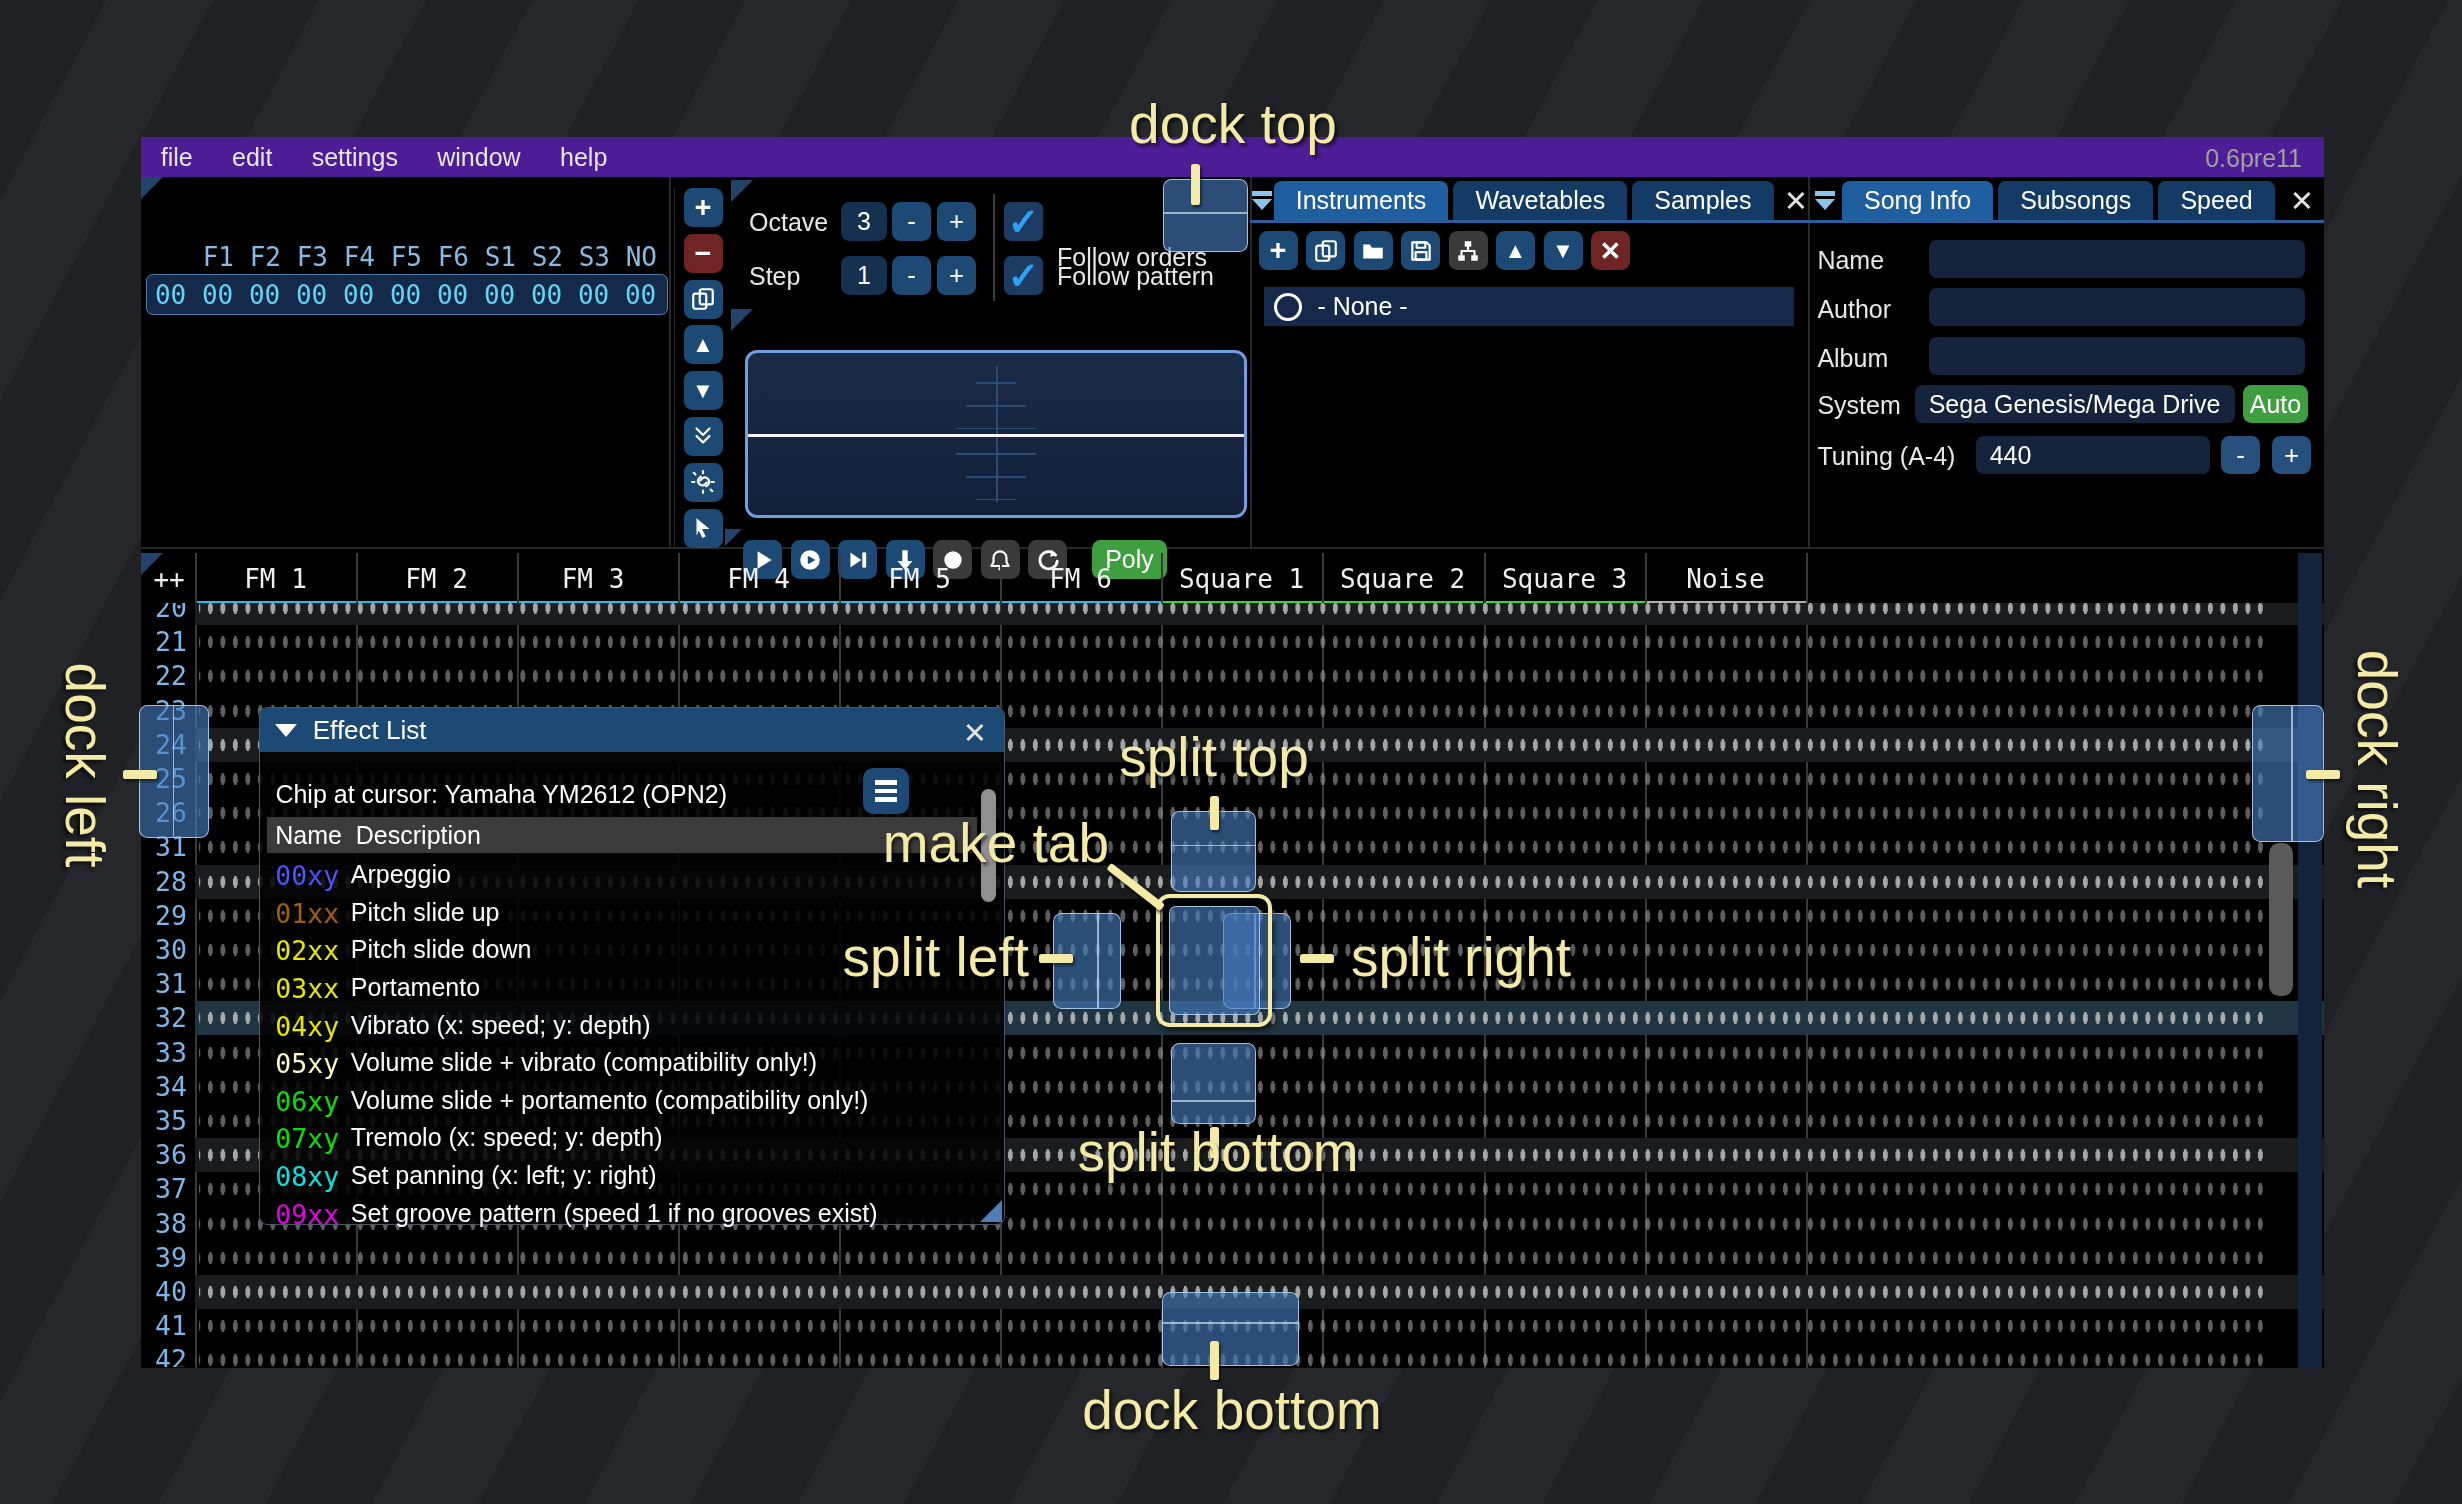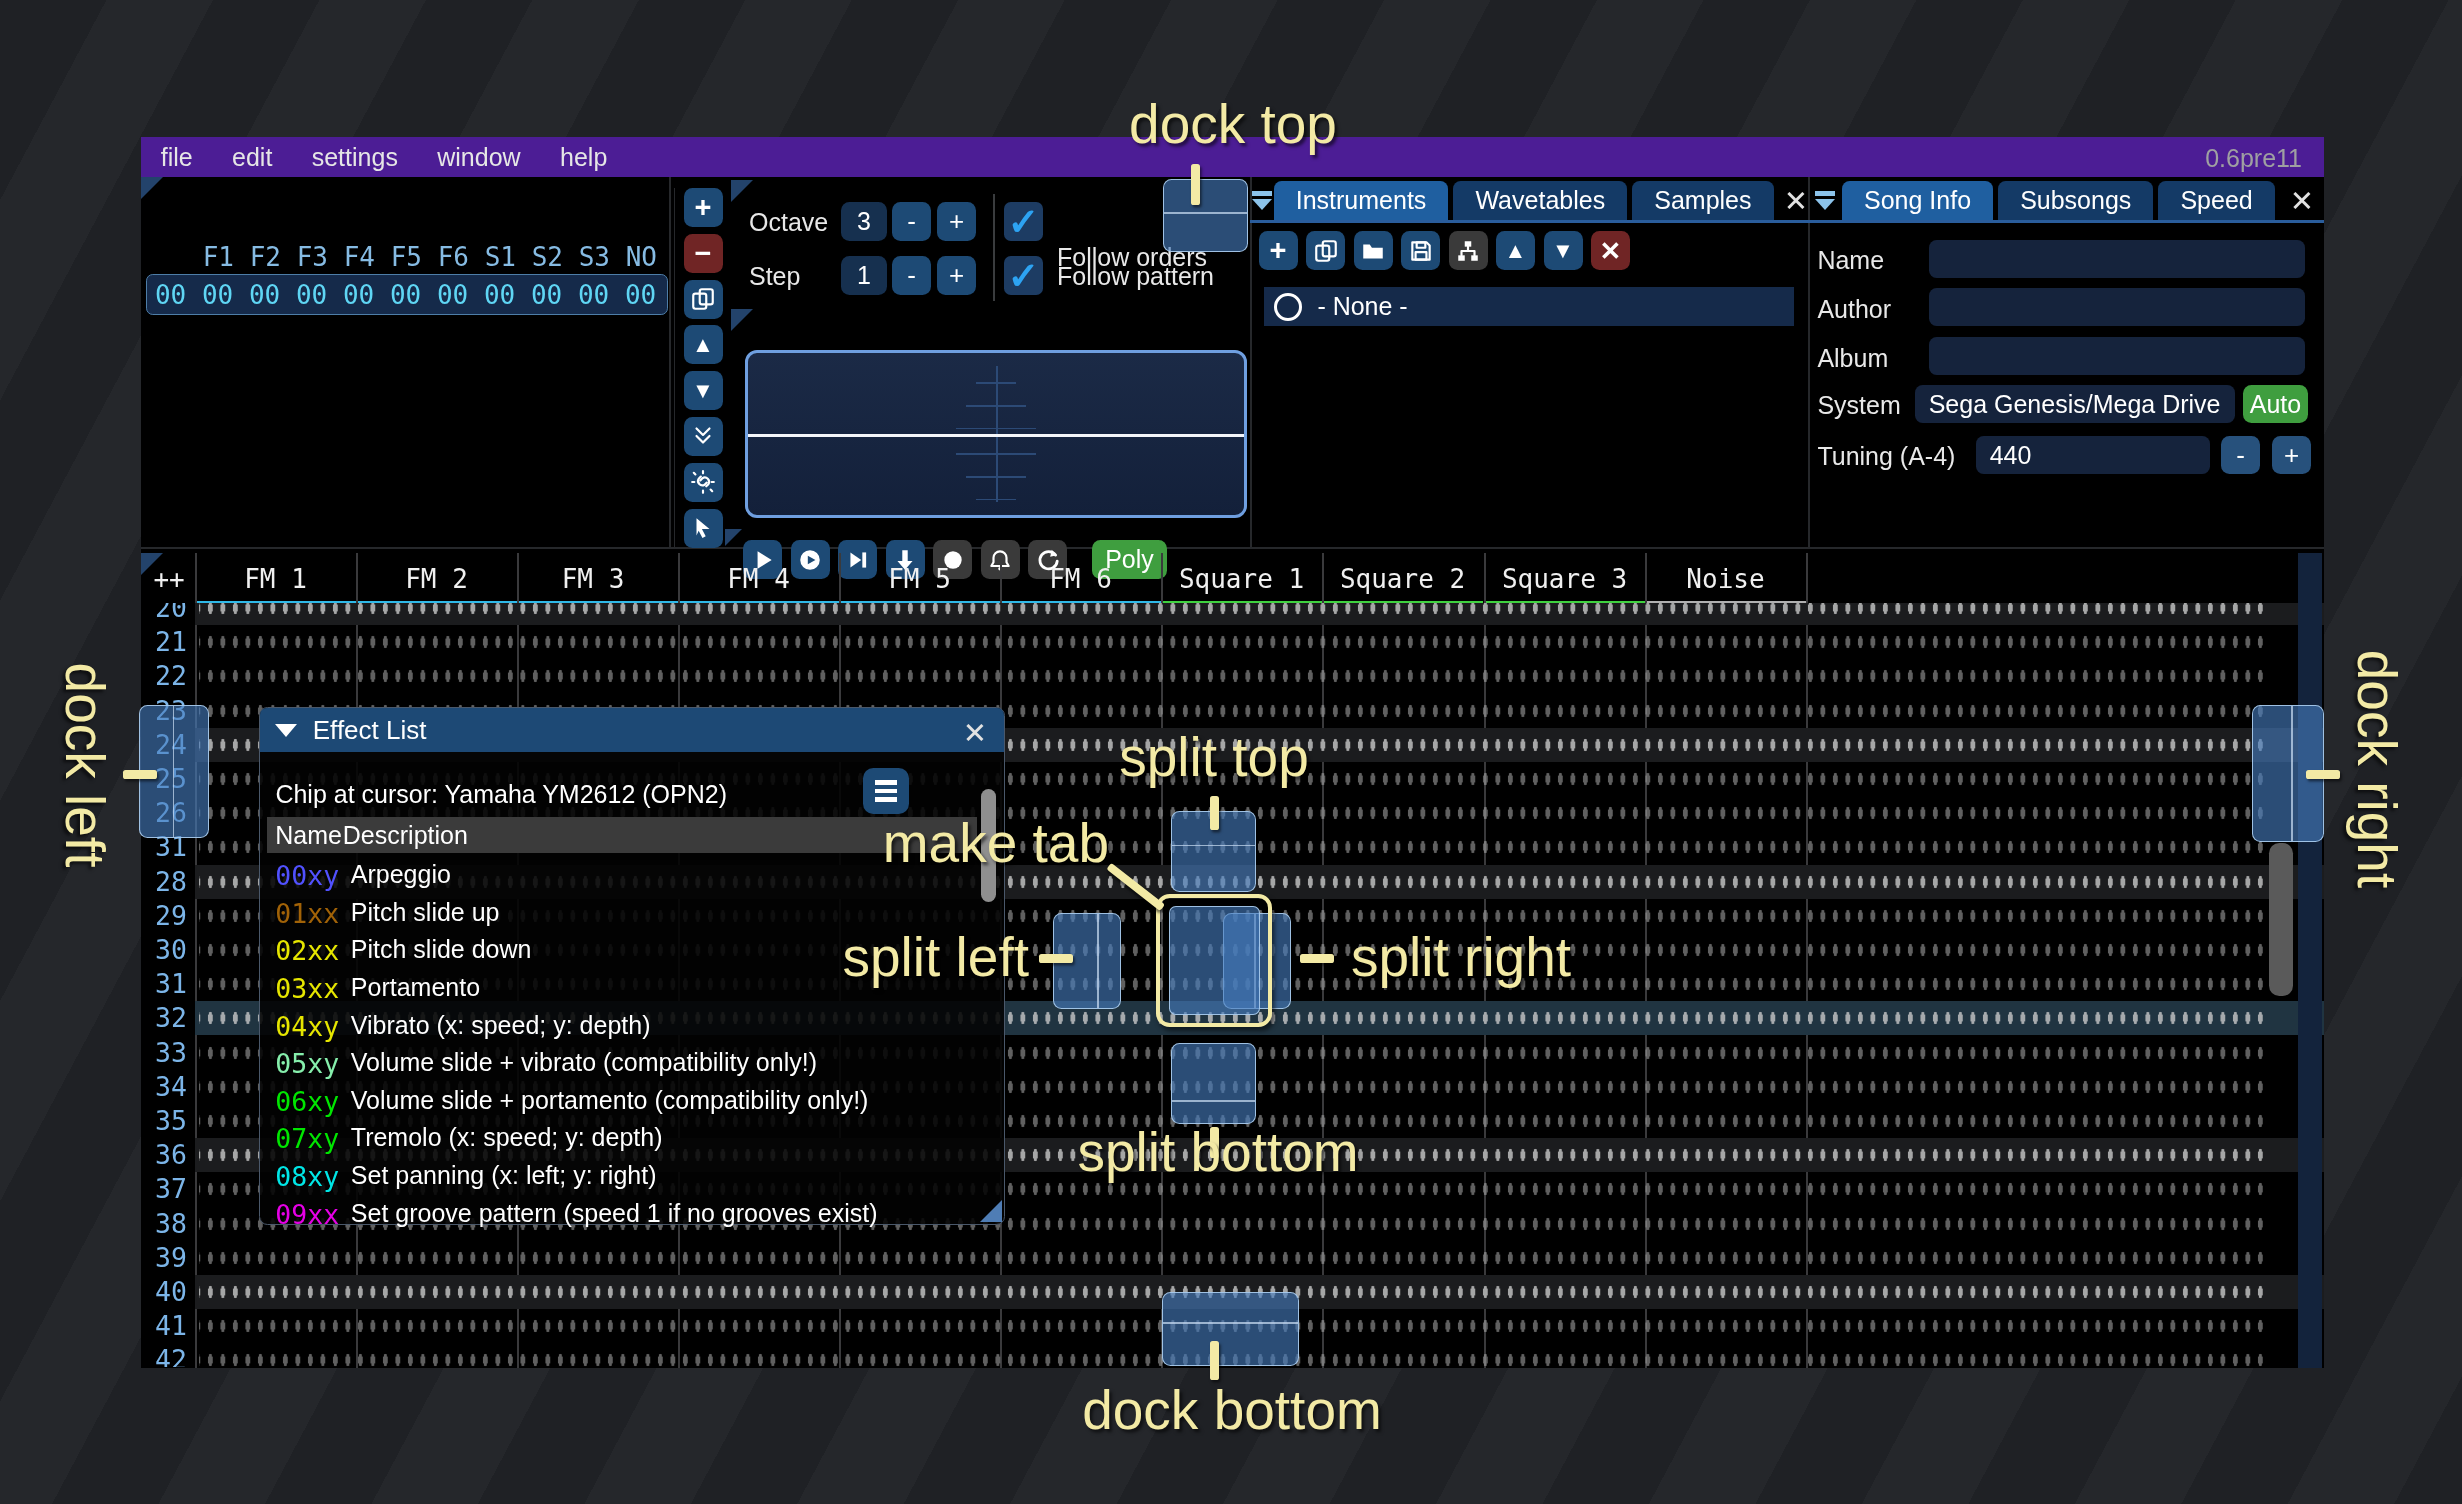--- a/index.html
+++ b/index.html
@@ -84,21 +84,21 @@
   #fxwin .title{position:absolute;left:0;top:0;width:100%;height:44px;background:#1d4975;border-radius:6.8px 6.8px 0 0;
     display:flex;align-items:center;color:#fff;font-size:26px;}
   #fxwin .tri{width:0;height:0;border-left:11px solid transparent;border-right:11px solid transparent;
     border-top:13.7px solid #fff;margin:0 15.4px 0 15.4px;}
   #fxwin .fxclose{position:absolute;right:12px;top:5.1px;}
   #chipline{position:absolute;left:15.4px;top:72px;color:#fff;font-size:25px;}
   #fx-menu-btn{position:absolute;left:603px;top:60px;width:46px;height:46px;background:#1d4a75;border-radius:10.3px;
     display:flex;flex-direction:column;gap:4.3px;align-items:center;justify-content:center;}
   #fx-menu-btn .bar{width:22px;height:4.3px;background:#fff;}
   #fx-head{position:absolute;left:6.8px;top:109px;width:710px;height:36px;background:#3b3b3b;color:#fff;font-size:25px;}
-  #fx-head .h1{position:absolute;left:8.5px;top:4.3px;} #fx-head .h2{position:absolute;left:76px;top:4.3px;}
+  #fx-head .h1{position:absolute;left:8.5px;top:4.3px;} #fx-head .h2{position:absolute;left:89px;top:4.3px;}
   .fxrow{position:absolute;left:6.8px;width:710px;height:38px;font-size:25px;}
   .fxrow .code{position:absolute;left:8.5px;top:5.1px;font-family:"DejaVu Sans Mono",monospace;font-size:26.5px;}
   .fxrow .desc{position:absolute;left:84px;top:5.1px;color:#fff;}
   #fx-scroll{position:absolute;left:721px;top:81px;width:15.4px;height:113px;background:#8f8f8f;border-radius:7.7px;}
   #fx-grip{position:absolute;right:1.7px;bottom:1.7px;width:0;height:0;border-bottom:22px solid #4f7db5;border-left:22px solid transparent;}
   
   .dock-rect{position:absolute;background:rgba(70,125,190,0.62);border:1.7px solid rgba(172,206,240,0.9);
     border-radius:8.5px;box-sizing:border-box;}
   .hint-h{position:absolute;left:0;width:100%;height:1.7px;background:rgba(205,224,245,0.7);}
   .hint-v{position:absolute;top:0;width:1.7px;height:100%;background:rgba(205,224,245,0.7);}
@@ -544,21 +544,21 @@
           </div>
           <div class="fxrow" style="top: 260px;">
             <span class="code" style="color: rgb(230, 230, 0);">03xx</span>
             <span class="desc">Portamento</span>
           </div>
           <div class="fxrow" style="top: 298px;">
             <span class="code" style="color: rgb(230, 230, 0); text-align: right;">04xy</span>
             <span class="desc">Vibrato (x: speed; y: depth)</span>
           </div>
           <div class="fxrow" style="top: 335px;">
-            <span class="code" style="color: #86efac; text-align: center;">05xy</span>
+            <span class="code" style="color: #fef9c3; text-align: center;">05xy</span>
             <span class="desc">Volume slide + vibrato (compatibility only!)</span>
           </div>
           <div class="fxrow" style="top: 373px;">
             <span class="code" style="color: rgb(0, 230, 0);">06xy</span>
             <span class="desc">Volume slide + portamento (compatibility only!)</span>
           </div>
           <div class="fxrow" style="top: 410px;">
             <span class="code" style="color: rgb(0, 230, 0);">07xy</span>
             <span class="desc">Tremolo (x: speed; y: depth)</span>
           </div>

